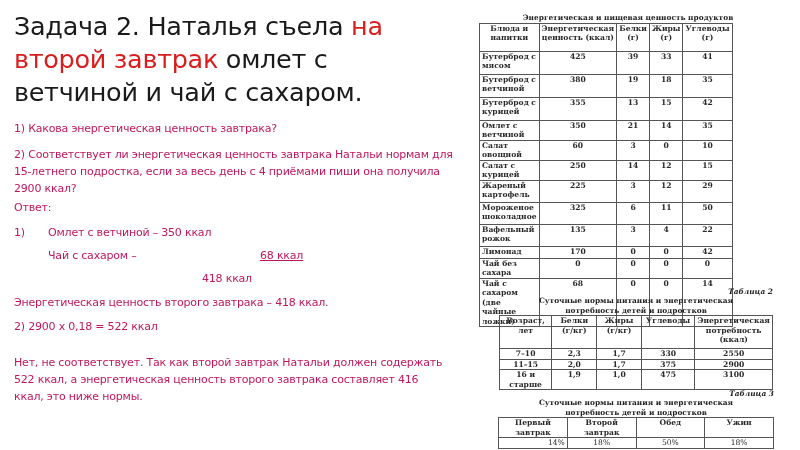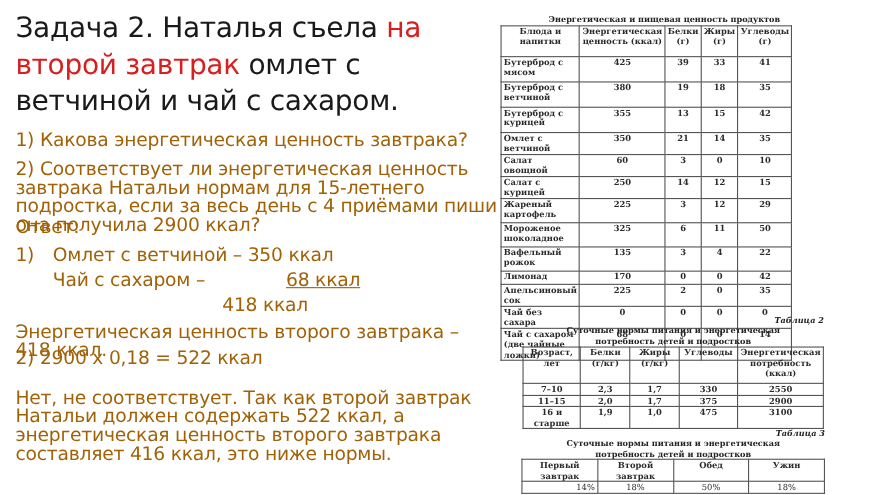--- a/index.html
+++ b/index.html
@@ -1,21 +1,21 @@
 <!DOCTYPE html>
 <html><head>
 <meta charset="utf-8">
 <style>
   html, body { margin:0; padding:0; }
   body { width:800px; height:450px; background:#ffffff; position:relative; overflow:hidden; font-family:"DejaVu Sans", sans-serif; color:#1a1a1a; }
   .title { position:absolute; left:14px; top:10px; font-size:25.5px; line-height:33px; color:#1a1a1a; letter-spacing:-0.3px; }
   .title .red { color:#d81e1e; }
-  .body-text { position:absolute; left:14px; font-size:17px; line-height:17px; color:#a16207; letter-spacing:-0.2px; }
+  .body-text { position:absolute; left:14px; font-size:11px; line-height:17px; color:#be185d; letter-spacing:-0.2px; }
   .ul { text-decoration:underline; }
-  .tbl-wrap { position:absolute; font-family:"DejaVu Serif", serif; color:#222; }
+  .tbl-wrap { position:absolute; font-family:"DejaVu Serif", serif; color:#222;margin-left:24px; }
   table { border-collapse:collapse; font-family:"DejaVu Serif", serif; }
   table td, table th { border:1px solid #555; padding:0 2px; font-size:7.6px; line-height:9.5px; font-weight:bold; color:#2a2a2a; }
   th { text-align:center; vertical-align:top; }
   td.c { text-align:center; vertical-align:top; }
   td.l { text-align:left; vertical-align:top; }
   .caption { text-align:center; font-size:7.4px; font-weight:bold; line-height:9.5px; }
   .tnum { text-align:right; font-size:7.4px; font-style:italic; font-weight:bold; }
   table.outer { border:1.5px solid #444; }
 </style>
 </head>
@@ -120,27 +120,20 @@
           <td class="c">3</td>
           <td class="c">4</td>
           <td class="c">22</td>
         </tr>
     <tr style="height:12px">
           <td class="l">Лимонад</td>
           <td class="c">170</td>
           <td class="c">0</td>
           <td class="c">0</td>
           <td class="c">42</td>
-        </tr>
-    <tr style="height:12px">
-          <td class="l">Апельсиновый сок</td>
-          <td class="c">225</td>
-          <td class="c">2</td>
-          <td class="c">0</td>
-          <td class="c">35</td>
         </tr>
     <tr style="height:12px">
           <td class="l">Чай без сахара</td>
           <td class="c">0</td>
           <td class="c">0</td>
           <td class="c">0</td>
           <td class="c">0</td>
         </tr>
     <tr style="height:22px">
           <td class="l">Чай с сахаром (две чайные ложки)</td>

